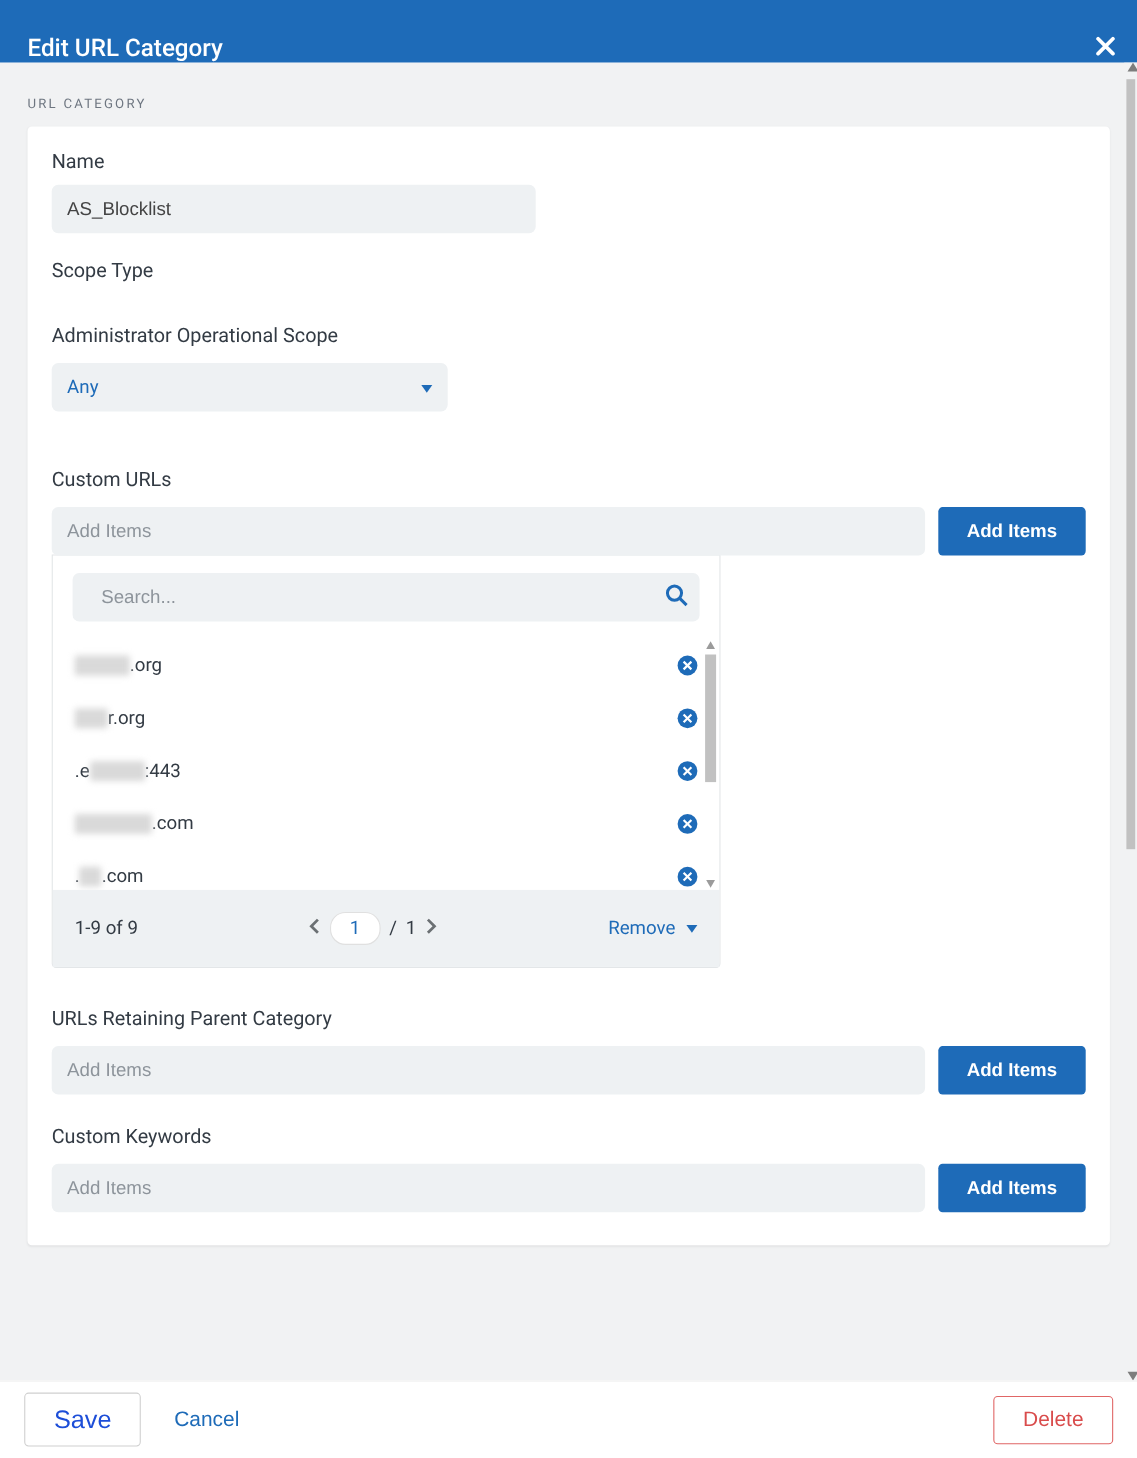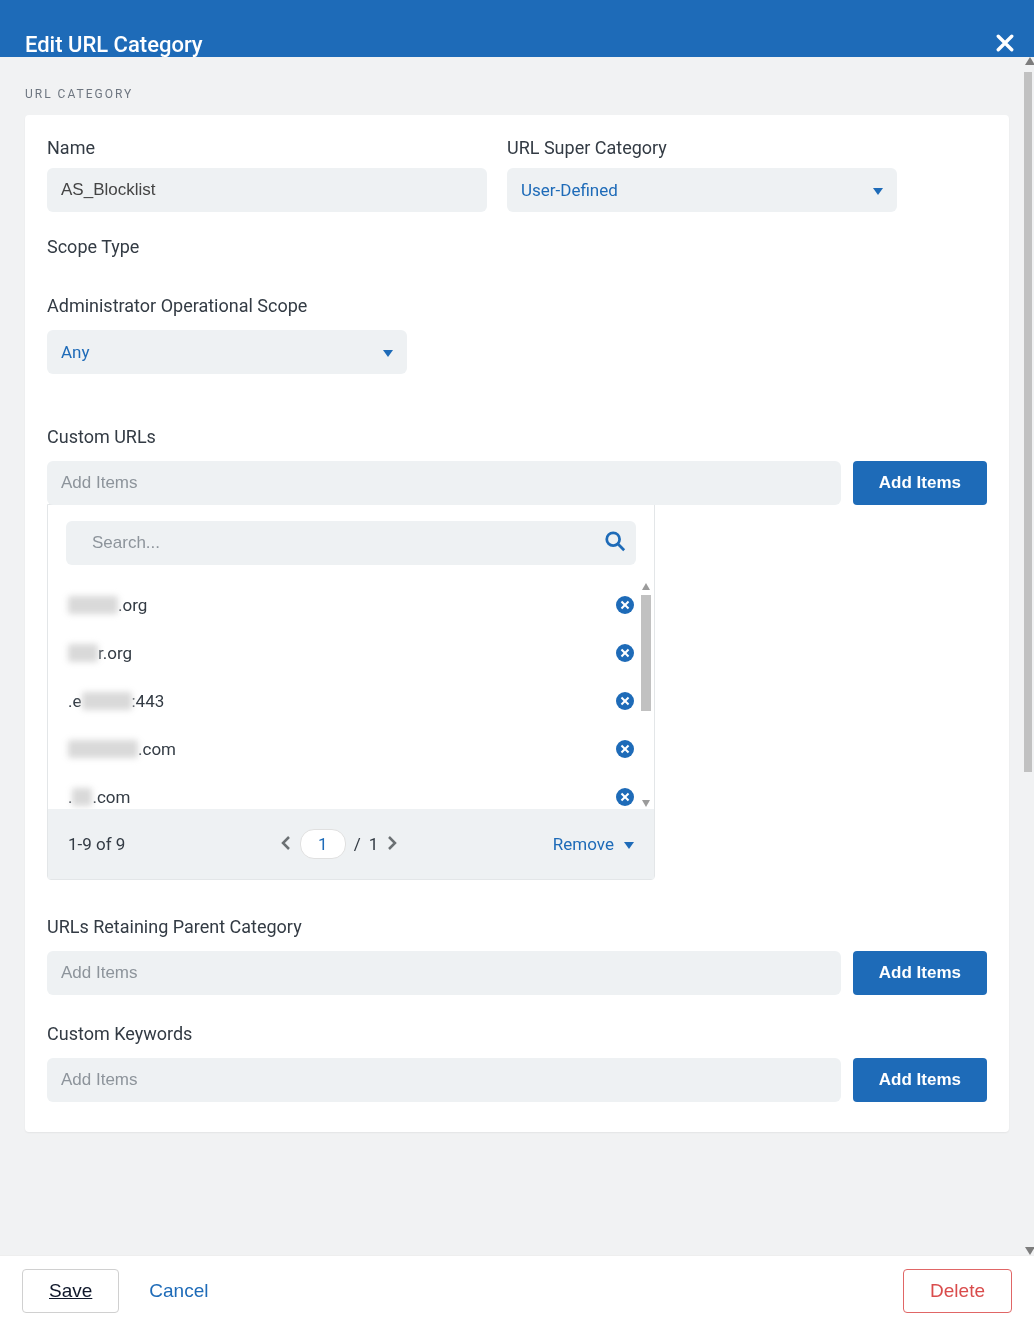--- a/index.html
+++ b/index.html
@@ -61,21 +61,21 @@
     .list-scrollbar .thumb { position: absolute; top: 14px; left: 1px; width: 10px; height: 116px; background: #c1c1c1; }
 
     .pager { background: #eef1f3; height: 70px; display: flex; align-items: center; padding: 0 20px; justify-content: space-between; }
     .pager-left { font-size: 17px; color: #333b44; text-align: right; }
     .pager-mid { display: flex; align-items: center; gap: 8px; font-size: 17px; color: #333b44; }
     .pager-mid .page-input { background: #fff; border: 1px solid #e0e0e0; border-radius: 14px; width: 46px; height: 30px; display: flex; align-items: center; justify-content: center; color: #1e6bb8; }
     .pager-mid .nav { color: #6b7073; cursor: pointer; font-size: 18px; }
     .pager-right { color: #1e6bb8; font-size: 17px; cursor: pointer; display: flex; align-items: center; gap: 6px; }
 
     .footer { position: absolute; bottom: 0; left: 0; right: 0; height: 70px; background: #fff; border-top: 1px solid #eee; display: flex; align-items: center; padding: 0 22px; gap: 30px; }
-    .btn-save { border: 1px solid #d0d0d0; background: #fff; color: #0f172a; font-size: 19px; padding: 10px 26px; border-radius: 4px; cursor: not-allowed; text-decoration: underline; }
+    .btn-save { border: 1px solid #d0d0d0; background: #fff; color: #1d4ed8; font-size: 23px; padding: 10px 26px; border-radius: 4px; cursor: not-allowed; }
     .btn-cancel { color: #1e6bb8; font-size: 19px; background: none; border: none; cursor: pointer; }
     .btn-delete { margin-left: auto; border: 1px solid #e06666; color: #d94c4c; background: #fff; font-size: 19px; padding: 10px 26px; border-radius: 4px; cursor: pointer; }
 
     .add-items-input-wide { width: 608px; }
 
     .chev-down-sm::after { content: ''; display: inline-block; border-left: 5px solid transparent; border-right: 5px solid transparent; border-top: 7px solid currentColor; margin-left: 4px; vertical-align: middle; }
 
     svg.icon-close-x { width: 18px; height: 18px; }
     .mag-svg { width: 22px; height: 22px; }
   </style>
@@ -93,27 +93,20 @@
 
 <div class="main-scroll">
   <div class="section-title">URL CATEGORY</div>
 
   <div class="card">
 
     <div class="row2">
       <div class="col col-narrow-left">
         <div class="field-label">Name</div>
         <input class="input-box" value="AS_Blocklist" style="">
-      </div>
-      <div class="col col-narrow-right">
-        <div class="field-label">URL Super Category</div>
-        <div class="select-box">
-          <span>User-Defined</span>
-          <span class="chev chev-down-sm"></span>
-        </div>
       </div>
     </div>
 
     <div class="sect-label" style="margin-top:24px;">Scope Type</div>
 
     <div class="sect-label" style="margin-top:38px;">Administrator Operational Scope</div>
     <div class="select-box scope-select">
       <span>Any</span>
       <span class="chev chev-down-sm"></span>
     </div>

